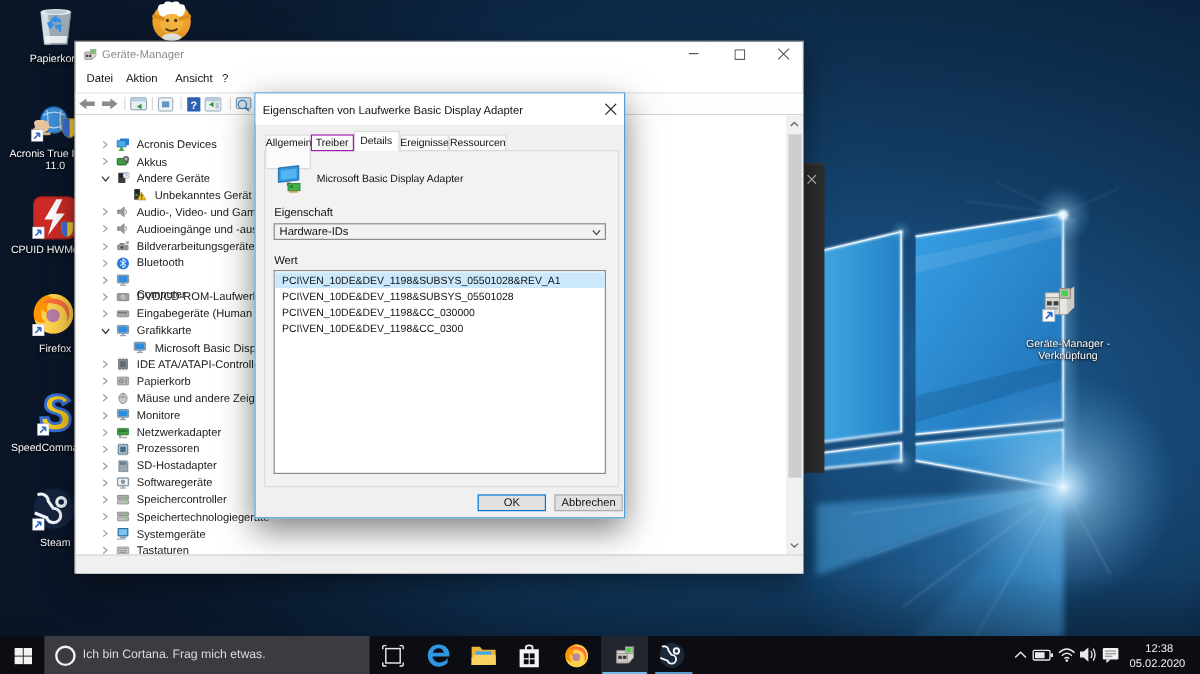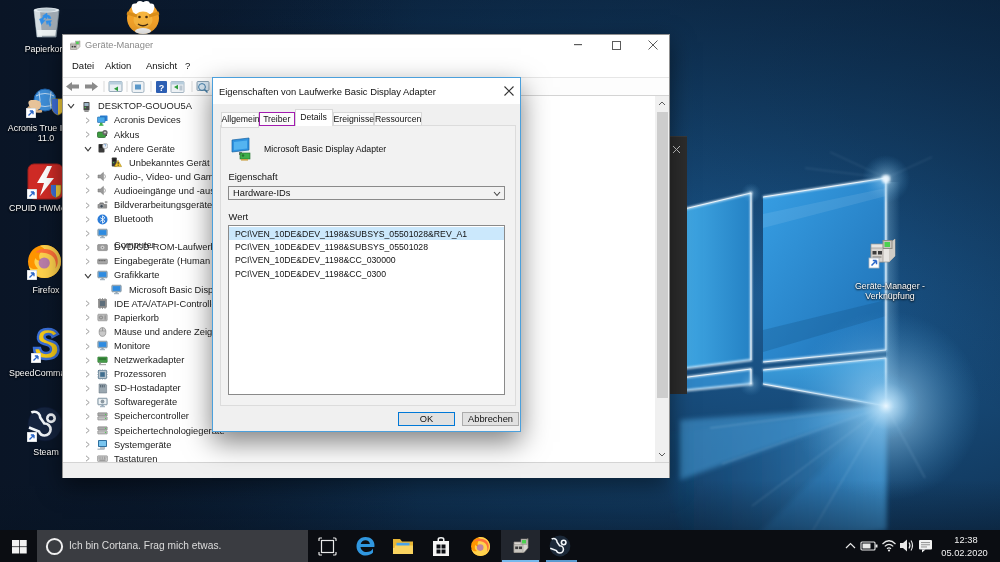--- a/index.html
+++ b/index.html
@@ -295,32 +295,20 @@
         </g>
     <rect x="126.5" y="2" width="1" height="11" fill="#d9d9d9"></rect>
     <g>
           <rect x="132" y="2.5" width="12" height="9" rx="1" fill="#d7e6f2" stroke="#6f8ba0" stroke-width="0.8"></rect>
           <circle cx="137" cy="8" r="3.4" fill="none" stroke="#3f7ca8" stroke-width="1"></circle>
           <path d="M139.5 10.5 L142.5 13.5" stroke="#3f7ca8" stroke-width="1.4"></path>
         </g>
   </svg>
 
   <div class="abs" style="left:0;top:61px;width:592px;height:366px;background:#fff;overflow:hidden">
-<div style="position:absolute;left:0;top:3.2px;width:608px;height:14.1px;">
-          <svg style="position:absolute;left:4px;top:4.2px" width="8" height="7" viewBox="0 0 8 7">
-            <path d="M1 1.2 L4 4.8 L7 1.2" fill="none" stroke="#3c3c3c" stroke-width="1.1"></path>
-          </svg>
-          <svg style="position:absolute;left:18px;top:1.6px" width="11" height="11" viewBox="0 0 11 11">
-            <rect x="2.5" y="1" width="6" height="8.5" rx="0.8" fill="#4a4a4a"></rect>
-            <rect x="3.4" y="2" width="4.2" height="3" fill="#9db6c8"></rect>
-            <circle cx="4.3" cy="6.5" r="0.7" fill="#49c94e"></circle>
-            <rect x="3.4" y="9.8" width="4.2" height="1" fill="#777"></rect>
-          </svg>
-          <span style="position:absolute;left:35px;top:0;line-height:14.1px;font-size:9.3px;color:#1b1b1b;white-space:nowrap">DESKTOP-GOUOU5A</span>
-        </div>
 <div style="position:absolute;left:0;top:17.4px;width:608px;height:14.1px;text-decoration:underline;">
           <svg style="position:absolute;left:21px;top:3.7px" width="7" height="7" viewBox="0 0 7 7">
             <path d="M2 0.8 L5.2 3.5 L2 6.2" fill="none" stroke="#9b9b9b" stroke-width="1"></path>
           </svg>
           <svg style="position:absolute;left:34px;top:1.6px" width="11" height="11" viewBox="0 0 11 11">
             <rect x="3" y="0.5" width="7.5" height="5.5" rx="0.5" fill="#2a7fd4"></rect>
             <rect x="0.5" y="2" width="7.5" height="5.5" rx="0.5" fill="#48a7e8" stroke="#1d65a8" stroke-width="0.6"></rect>
             <rect x="3" y="7.8" width="2.5" height="2.2" fill="#3fae49"></rect>
             <rect x="2" y="9.6" width="4.5" height="1.2" fill="#3fae49"></rect>
           </svg>
@@ -617,21 +605,21 @@
 
 <div class="abs" style="left:212px;top:77px;width:309px;height:355px;background:#f0f0f0;border:1px solid #4ba0dc;box-shadow:0 10px 26px rgba(0,0,0,.5)">
   <div class="abs" style="left:0;top:0;width:307px;height:26px;background:#fff"></div>
   <span class="abs" style="left:6px;top:8px;font-size:9.4px;color:#111">Eigenschaften von Laufwerke Basic Display Adapter</span>
   <svg class="abs" style="left:291px;top:8px" width="10" height="10" viewBox="0 0 10 10">
         <path d="M0.5 0.5 L9.5 9.5 M9.5 0.5 L0.5 9.5" stroke="#333" stroke-width="1.1"></path>
       </svg>
 
   <div class="abs" style="left:7px;top:46.5px;width:296px;height:281px;background:#f2f2f2;border:1px solid #dcdcdc"></div>
 
-  <div class="abs" style="left:7.5px;top:34px;width:38.5px;height:16px;background:#fbfbfb;border:1px solid #d9d9d9;font-size:8.7px;text-align:center;line-height:13px;color:#111">Allgemein</div>
+  <div class="abs" style="left:7.5px;top:34px;width:38.5px;height:29px;background:#fbfbfb;border:1px solid #d9d9d9;font-size:8.7px;text-align:center;line-height:13px;color:#111">Allgemein</div>
   <div class="abs" style="left:46px;top:34px;width:35.5px;height:13.5px;background:#fbfbfb;border:1px solid #a21caf;font-size:8.7px;text-align:center;line-height:13px;color:#111">Treiber</div>
   <div class="abs" style="left:81.5px;top:30.5px;width:38px;height:17px;background:#fff;border:1px solid #d9d9d9;border-bottom:none;font-size:8.7px;text-align:center;line-height:15px;color:#111;z-index:3">Details</div>
   <div class="abs" style="left:119.5px;top:34px;width:41.5px;height:13.5px;background:#fbfbfb;border:1px solid #d9d9d9;font-size:8.7px;text-align:center;line-height:13px;color:#111">Ereignisse</div>
   <div class="abs" style="left:161px;top:34px;width:47.5px;height:13.5px;background:#fbfbfb;border:1px solid #d9d9d9;font-size:8.7px;text-align:center;line-height:13px;color:#111">Ressourcen</div>
 
   <svg class="abs" style="left:17px;top:59px" width="24" height="24" viewBox="0 0 24 24">
     <polygon points="2,3 19,1 19,13 2,15" fill="#2f93e0" stroke="#1761a0" stroke-width="0.7"></polygon>
     <polygon points="4,5 17,3.4 17,11.4 4,13" fill="#54b4f0"></polygon>
     <rect x="9" y="15" width="3" height="3" fill="#777"></rect>
     <g>

